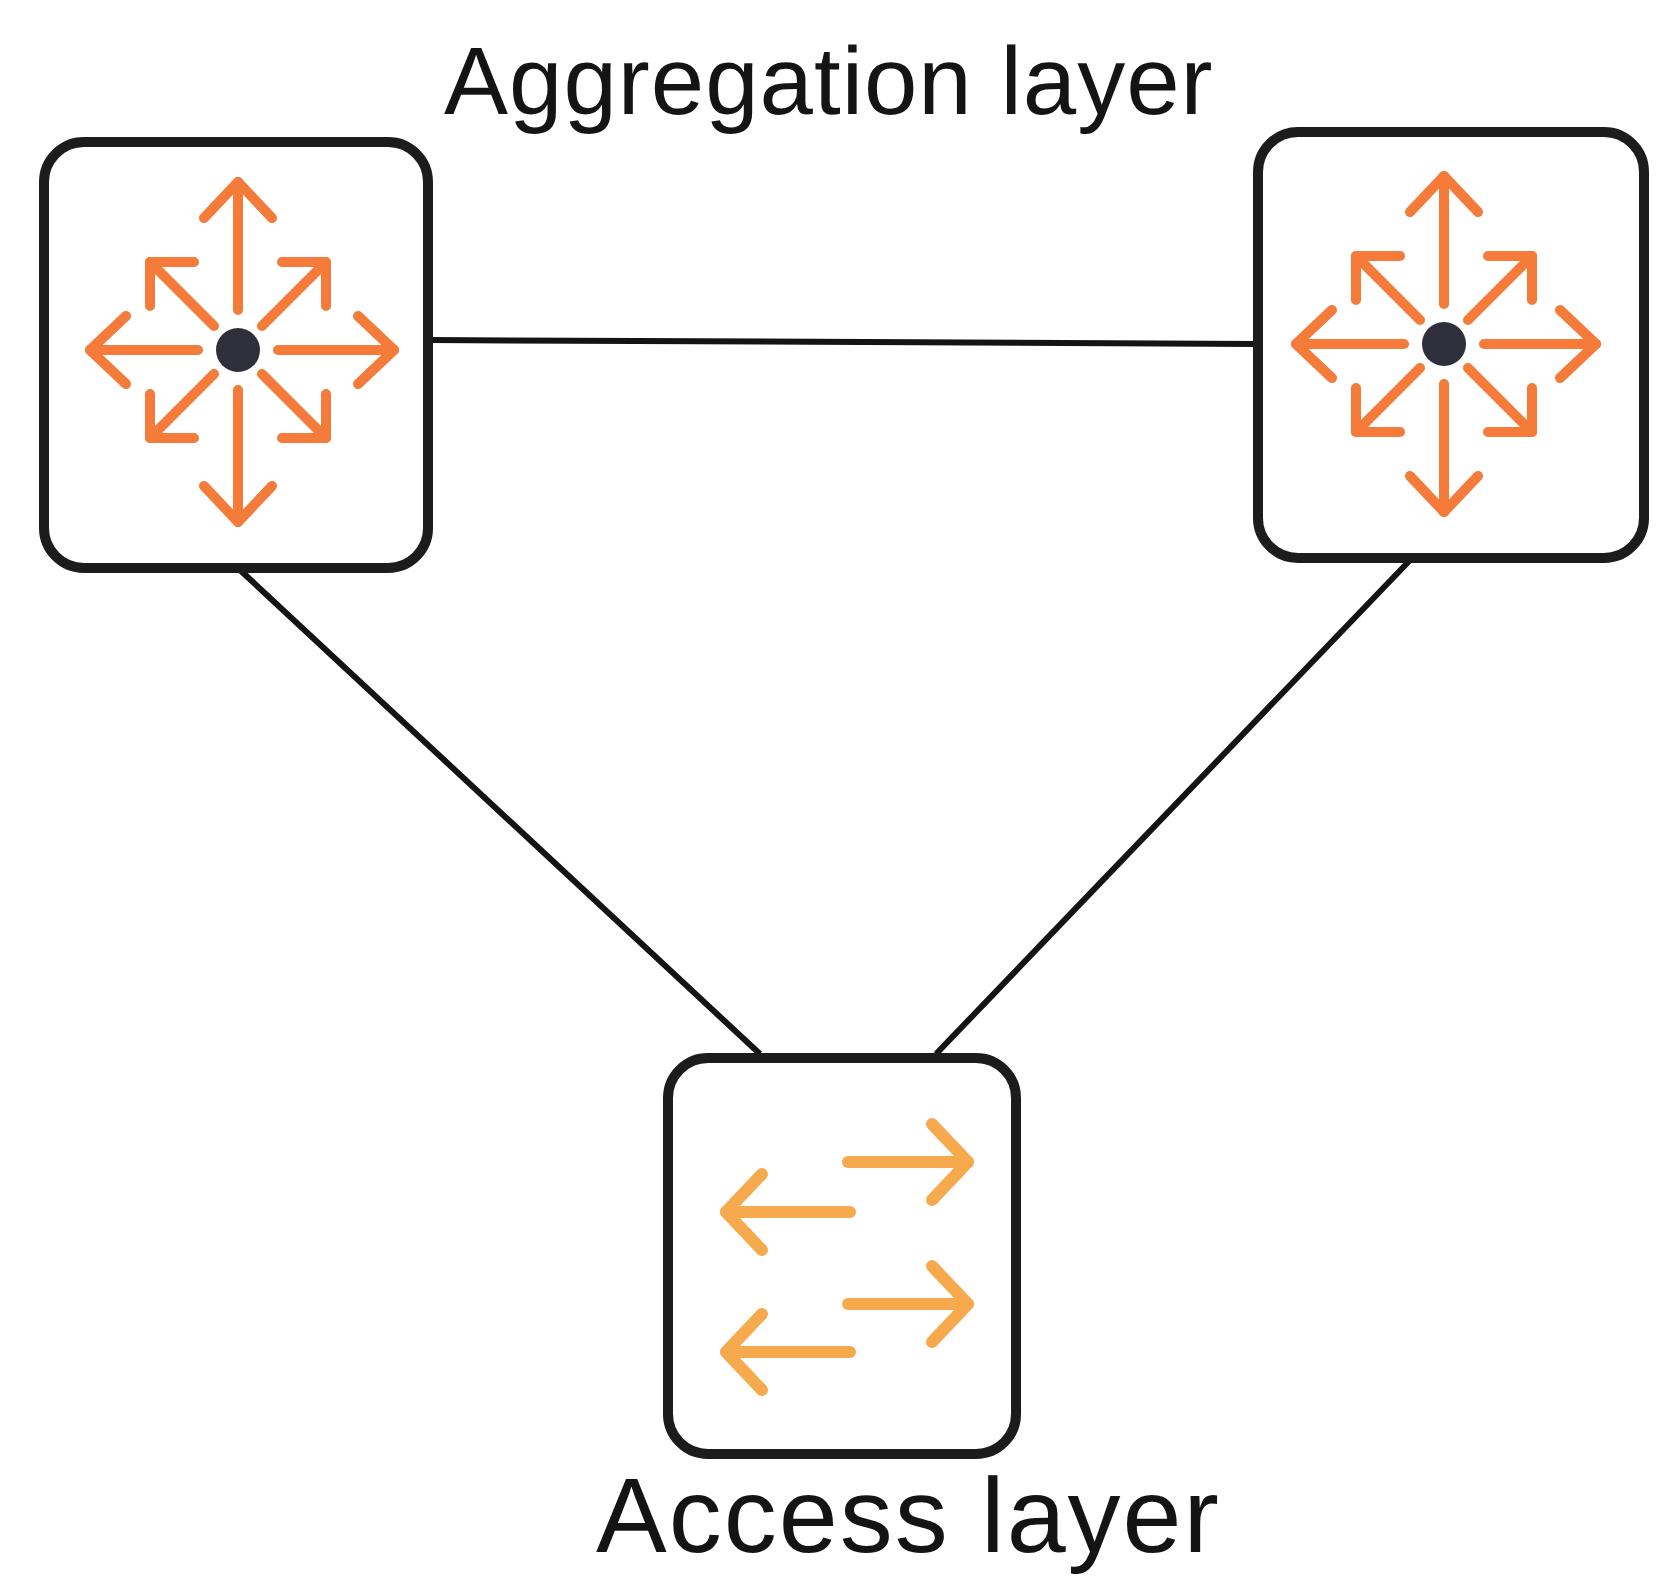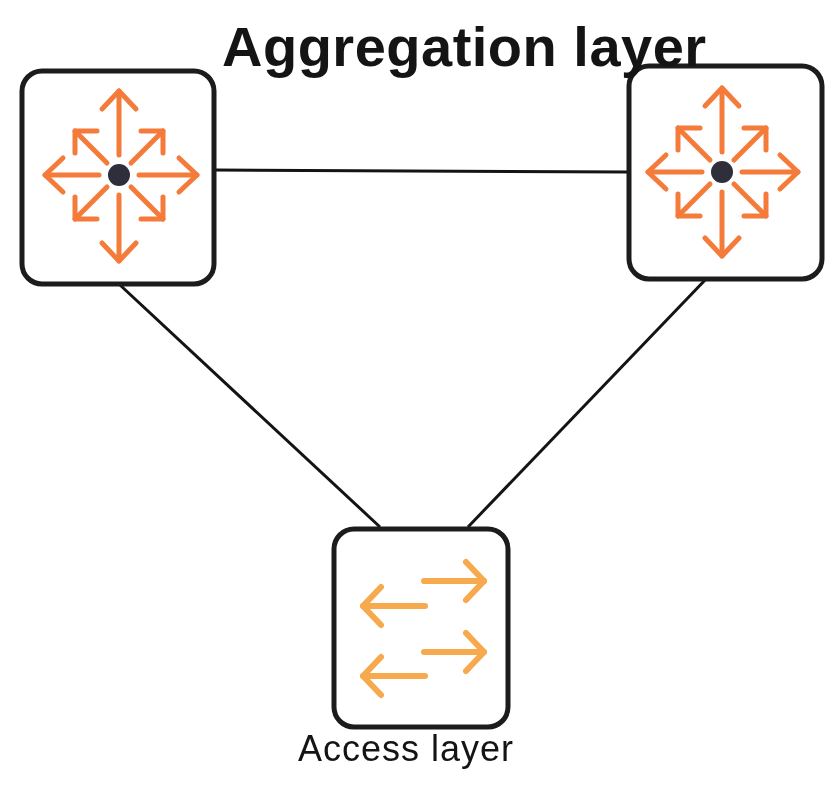--- a/index.html
+++ b/index.html
@@ -1,20 +1,20 @@
 <!DOCTYPE html>
 <html><head>
   <meta charset="utf-8">
   <style>
     html, body { margin: 0; padding: 0; background: #ffffff; }
     body { width: 840px; height: 790px; position: relative; overflow: hidden; font-family: "Liberation Sans", sans-serif; }
     svg.diagram { position: absolute; left: 0; top: 0; }
     .label { position: absolute; color: #141414; font-family: "Liberation Sans", sans-serif; white-space: nowrap; }
-    #agg-label { left: 222px; top: 14px; font-size: 56px; font-weight: bold; letter-spacing: 0.5px; }
-    #acc-label { left: 298px; top: 728px; font-size: 36px; letter-spacing: 1px; }
+    #agg-label { left: 222px; top: 14px; font-size: 48px; font-weight: normal; letter-spacing: 0.5px; }
+    #acc-label { left: 298px; top: 728px; font-size: 53px; letter-spacing: 1px; }
   </style>
 </head>
 <body>
 
 <svg class="diagram" width="840" height="790" viewBox="0 0 840 790">
 
   <line x1="215" y1="170" x2="628" y2="172" stroke="#141414" stroke-width="3"></line>
   <line x1="120" y1="285" x2="380" y2="527" stroke="#141414" stroke-width="3"></line>
   <line x1="707" y1="278" x2="468" y2="527" stroke="#141414" stroke-width="3"></line>
 

